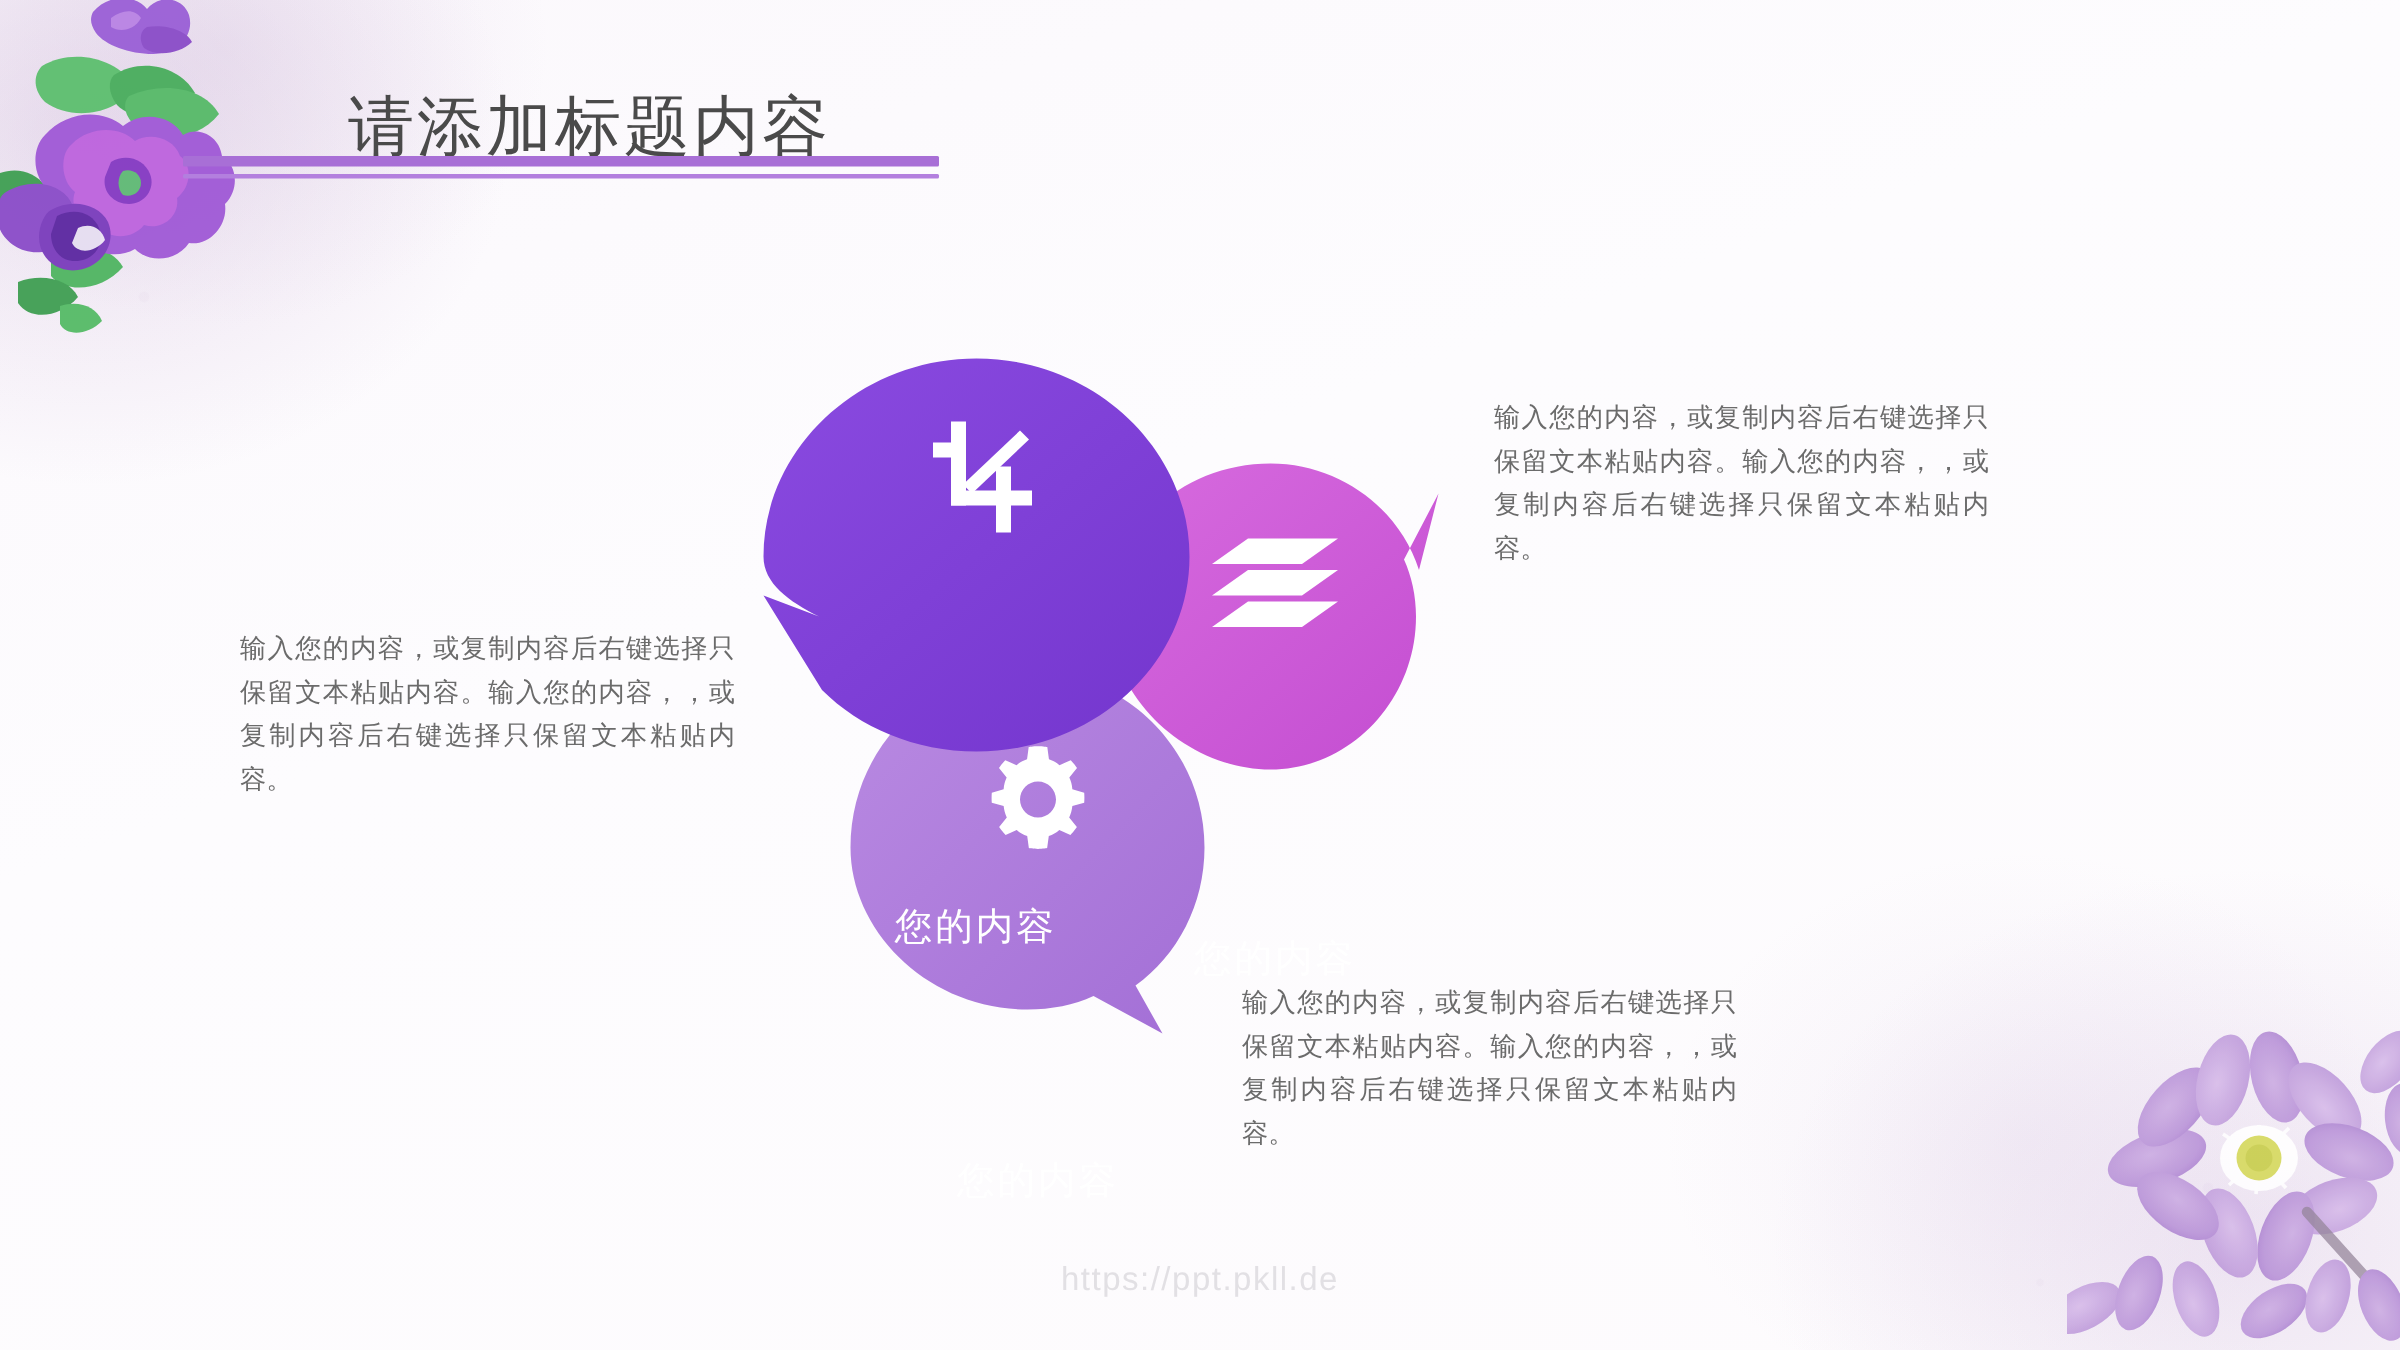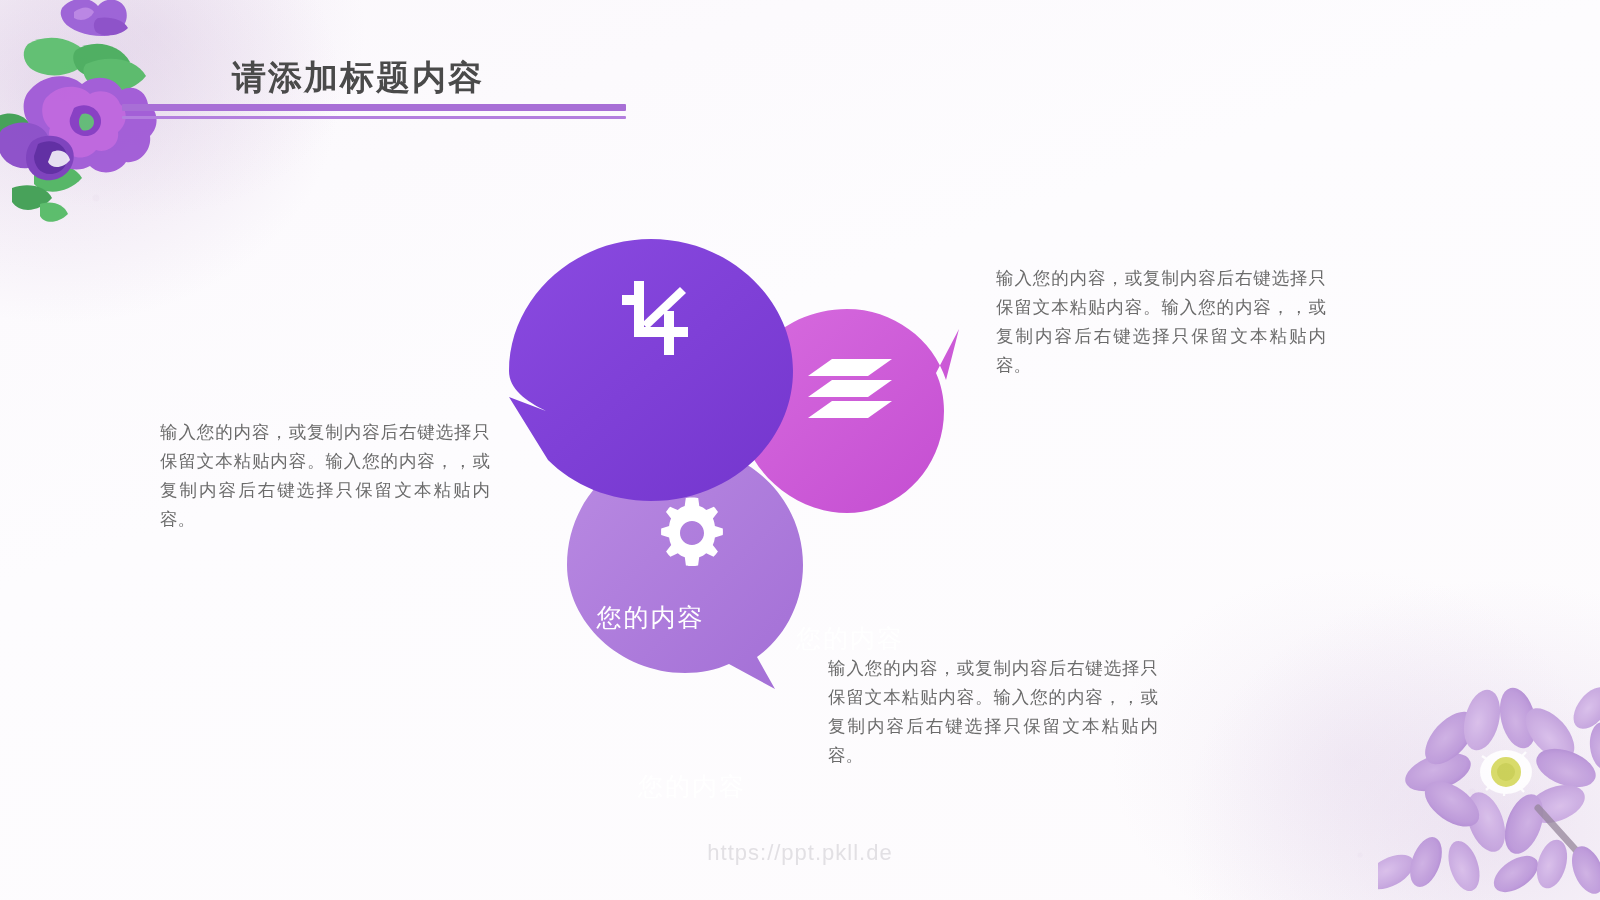--- a/index.html
+++ b/index.html
@@ -26,22 +26,22 @@
       radial-gradient(circle at 18% 12%, rgba(170,140,190,.10) 0 2px, transparent 3px),
       radial-gradient(circle at 6% 22%, rgba(170,140,190,.08) 0 3px, transparent 4px),
       radial-gradient(circle at 92% 88%, rgba(170,140,190,.09) 0 3px, transparent 4px),
       radial-gradient(circle at 85% 95%, rgba(170,140,190,.07) 0 2px, transparent 3px);
   }
 
   
   #header { position:absolute; left:0; top:0; }
   .title {
     position:absolute; left:232px; top:55px;
-    font-size:34px; color:#4a4a4a; letter-spacing:2px; white-space:nowrap;
-    font-family:"Liberation Sans", sans-serif; font-weight:700;
+    font-size:44px; color:#4a4a4a; letter-spacing:2px; white-space:nowrap;
+    font-family:"Liberation Sans", sans-serif; font-weight:400;
   }
   .rule-thick {
     position:absolute; left:122px; top:104px;
     width:504px; height:7px; background:#a86fd6; border-radius:1px;
   }
   .rule-thin {
     position:absolute; left:122px; top:116px;
     width:504px; height:3px; background:#b37fde; border-radius:1px;
   }
 

